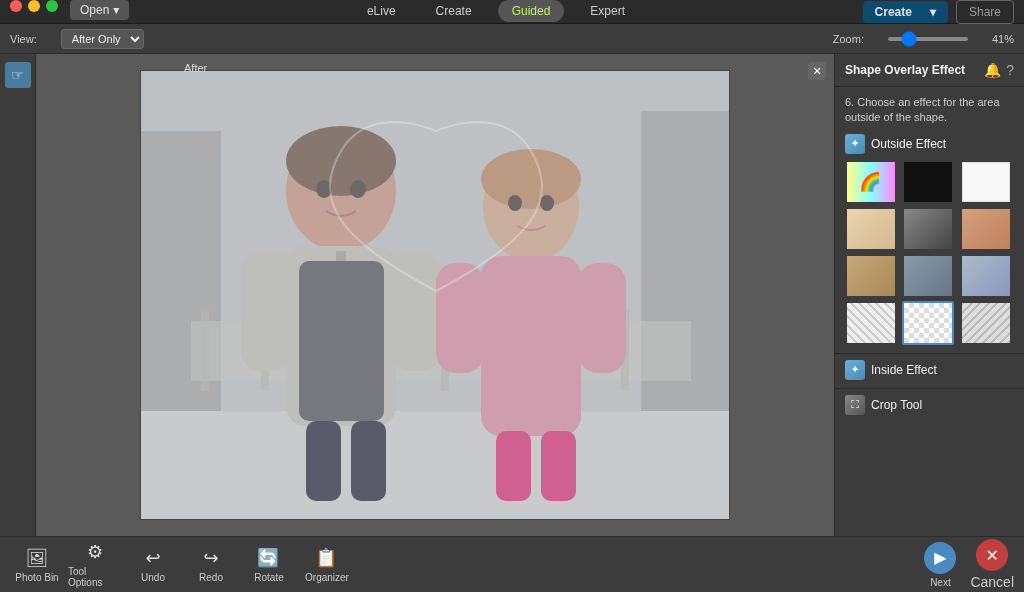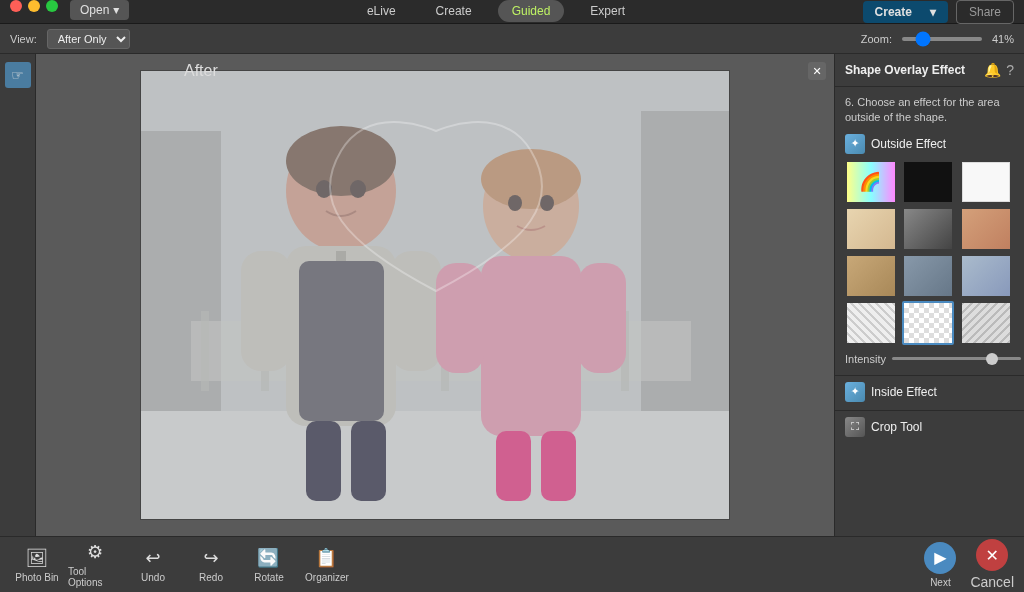--- a/index.html
+++ b/index.html
@@ -99,21 +99,21 @@
 
     
     .toolbar {
       background: #3c3c3c;
       height: 30px;
       display: flex;
       align-items: center;
       padding: 0 10px;
       flex-shrink: 0;
       border-bottom: 1px solid #2a2a2a;
-      gap: 10px;
+      gap: 24px;
     }
     .view-label {
       font-size: 11px;
       color: #ccc;
     }
     .view-select {
       background: #555;
       border: 1px solid #666;
       color: #eee;
       padding: 2px 6px;
@@ -190,21 +190,21 @@
       font-size: 11px;
       display: flex;
       align-items: center;
       justify-content: center;
       z-index: 10;
     }
     .after-label {
       position: absolute;
       top: 8px;
       left: 148px;
-      font-size: 16px;
+      font-size: 11px;
       color: #ddd;
       z-index: 5;
     }
     .canvas-image {
       width: 590px;
       height: 450px;
       background: #8a8a8a;
       position: relative;
       overflow: hidden;
       border: 1px solid #444;
@@ -632,24 +632,20 @@
         <div class="thumb-dots"></div>
       </div>
       <div class="effect-thumb selected">
         <div class="thumb-transparent"></div>
       </div>
       <div class="effect-thumb">
         <div class="thumb-dots2"></div>
       </div>
     </div>
 
-    <div class="intensity-row">
-      <span class="intensity-label">Intensity</span>
-      <input type="range" class="intensity-slider" min="0" max="100" value="80" style="">
-    </div>
 
     <div class="divider"></div>
 
 
     <div class="effect-header">
       <div class="effect-icon">✦</div>
       <span class="effect-label">Inside Effect</span>
     </div>
 
     <div class="divider"></div>

